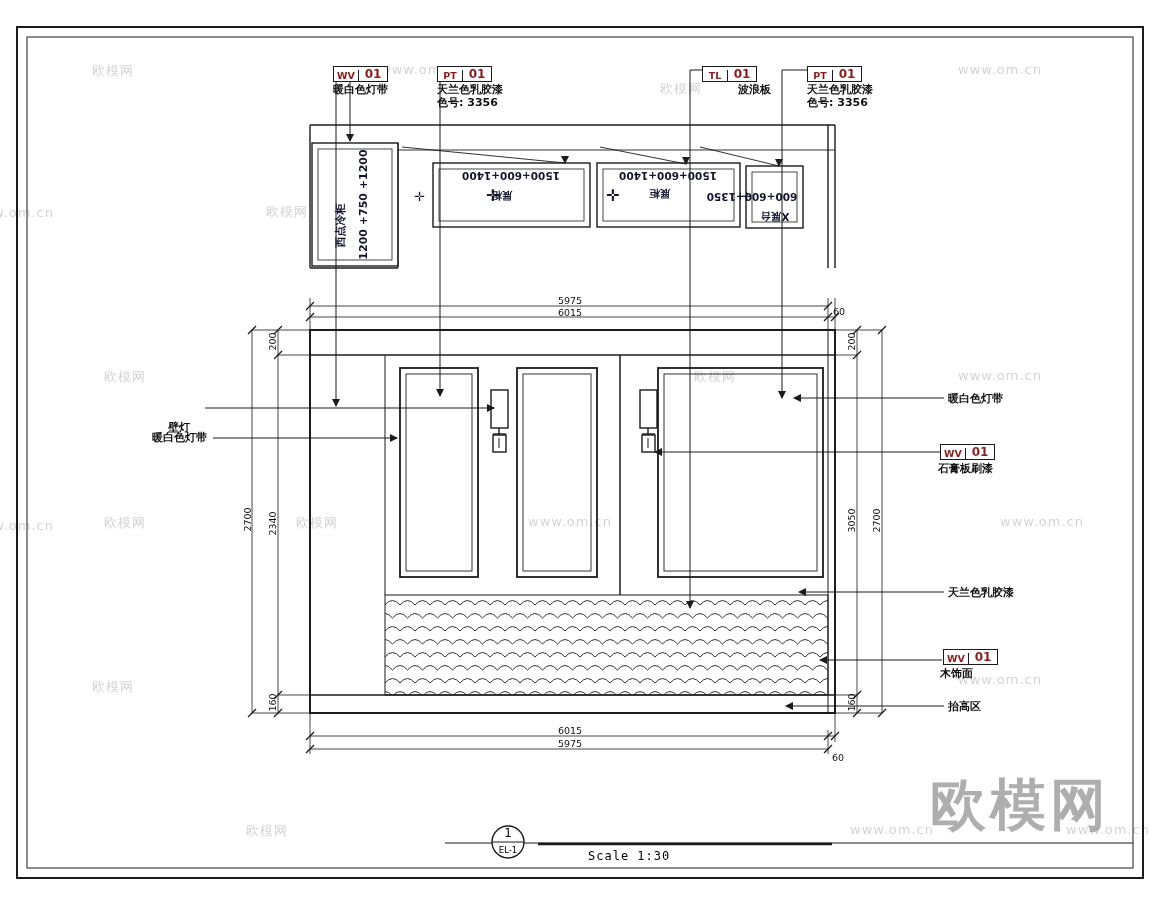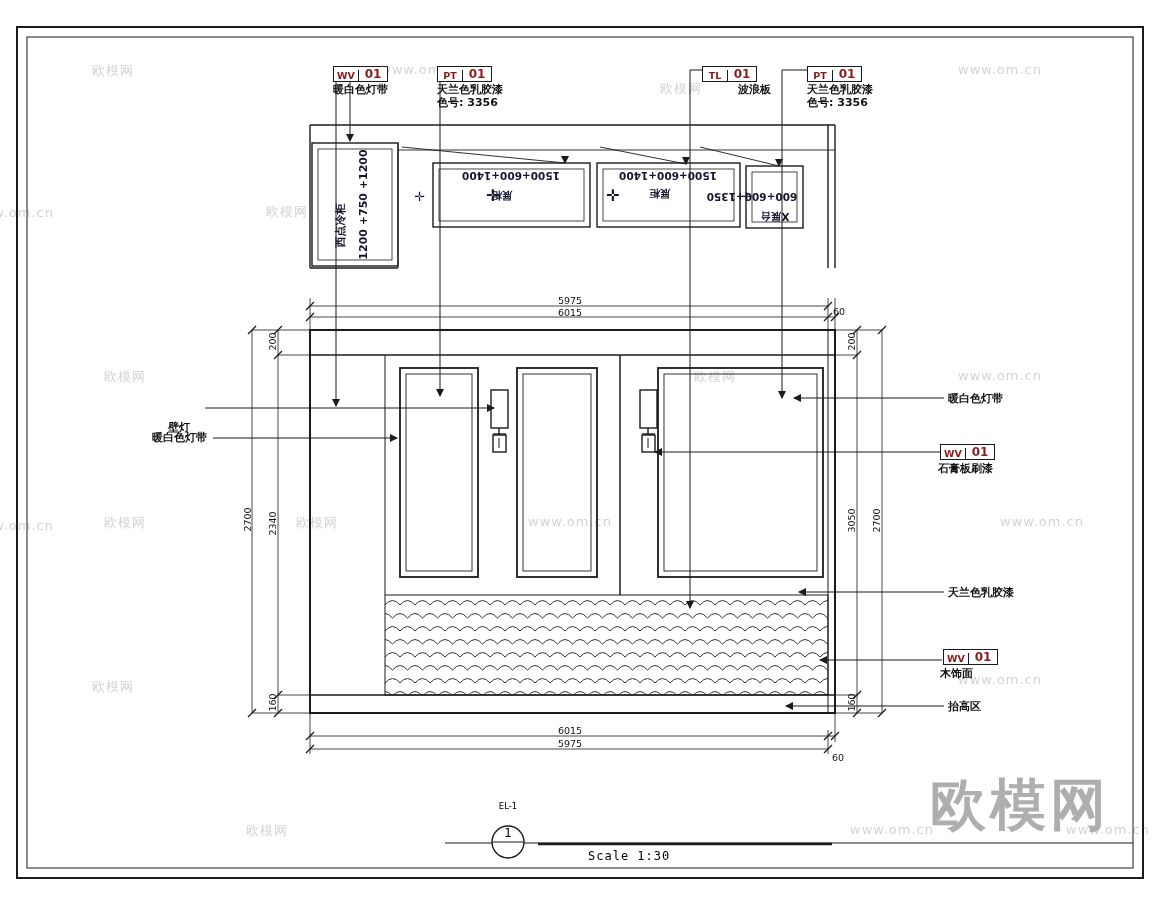--- a/index.html
+++ b/index.html
@@ -272,16 +272,16 @@
   <div class="dim rot90" style="left:217px;top:514px;width:60px;">2700</div>
   <div class="dim rot90" style="left:252px;top:336px;width:40px;">200</div>
   <div class="dim rot90" style="left:242px;top:518px;width:60px;">2340</div>
   <div class="dim rot90" style="left:252px;top:697px;width:40px;">160</div>
   <div class="dim rot90" style="left:831px;top:336px;width:40px;">200</div>
   <div class="dim rot90" style="left:821px;top:515px;width:60px;">3050</div>
   <div class="dim rot90" style="left:846px;top:515px;width:60px;">2700</div>
   <div class="dim rot90" style="left:831px;top:697px;width:40px;">160</div>
 
   <div class="circnum" style="left:496px;top:826px;width:24px;font-size:12px;">1</div>
-  <div class="circnum" style="left:492px;top:801px;width:32px;font-size:8.5px;">EL-1</div>
+  <div class="circnum" style="left:492px;top:845px;width:32px;font-size:8.5px;">EL-1</div>
   <div class="scaletxt" style="left:588px;top:849px;">Scale 1:30</div>
 
 </div>
 
 </body></html>

